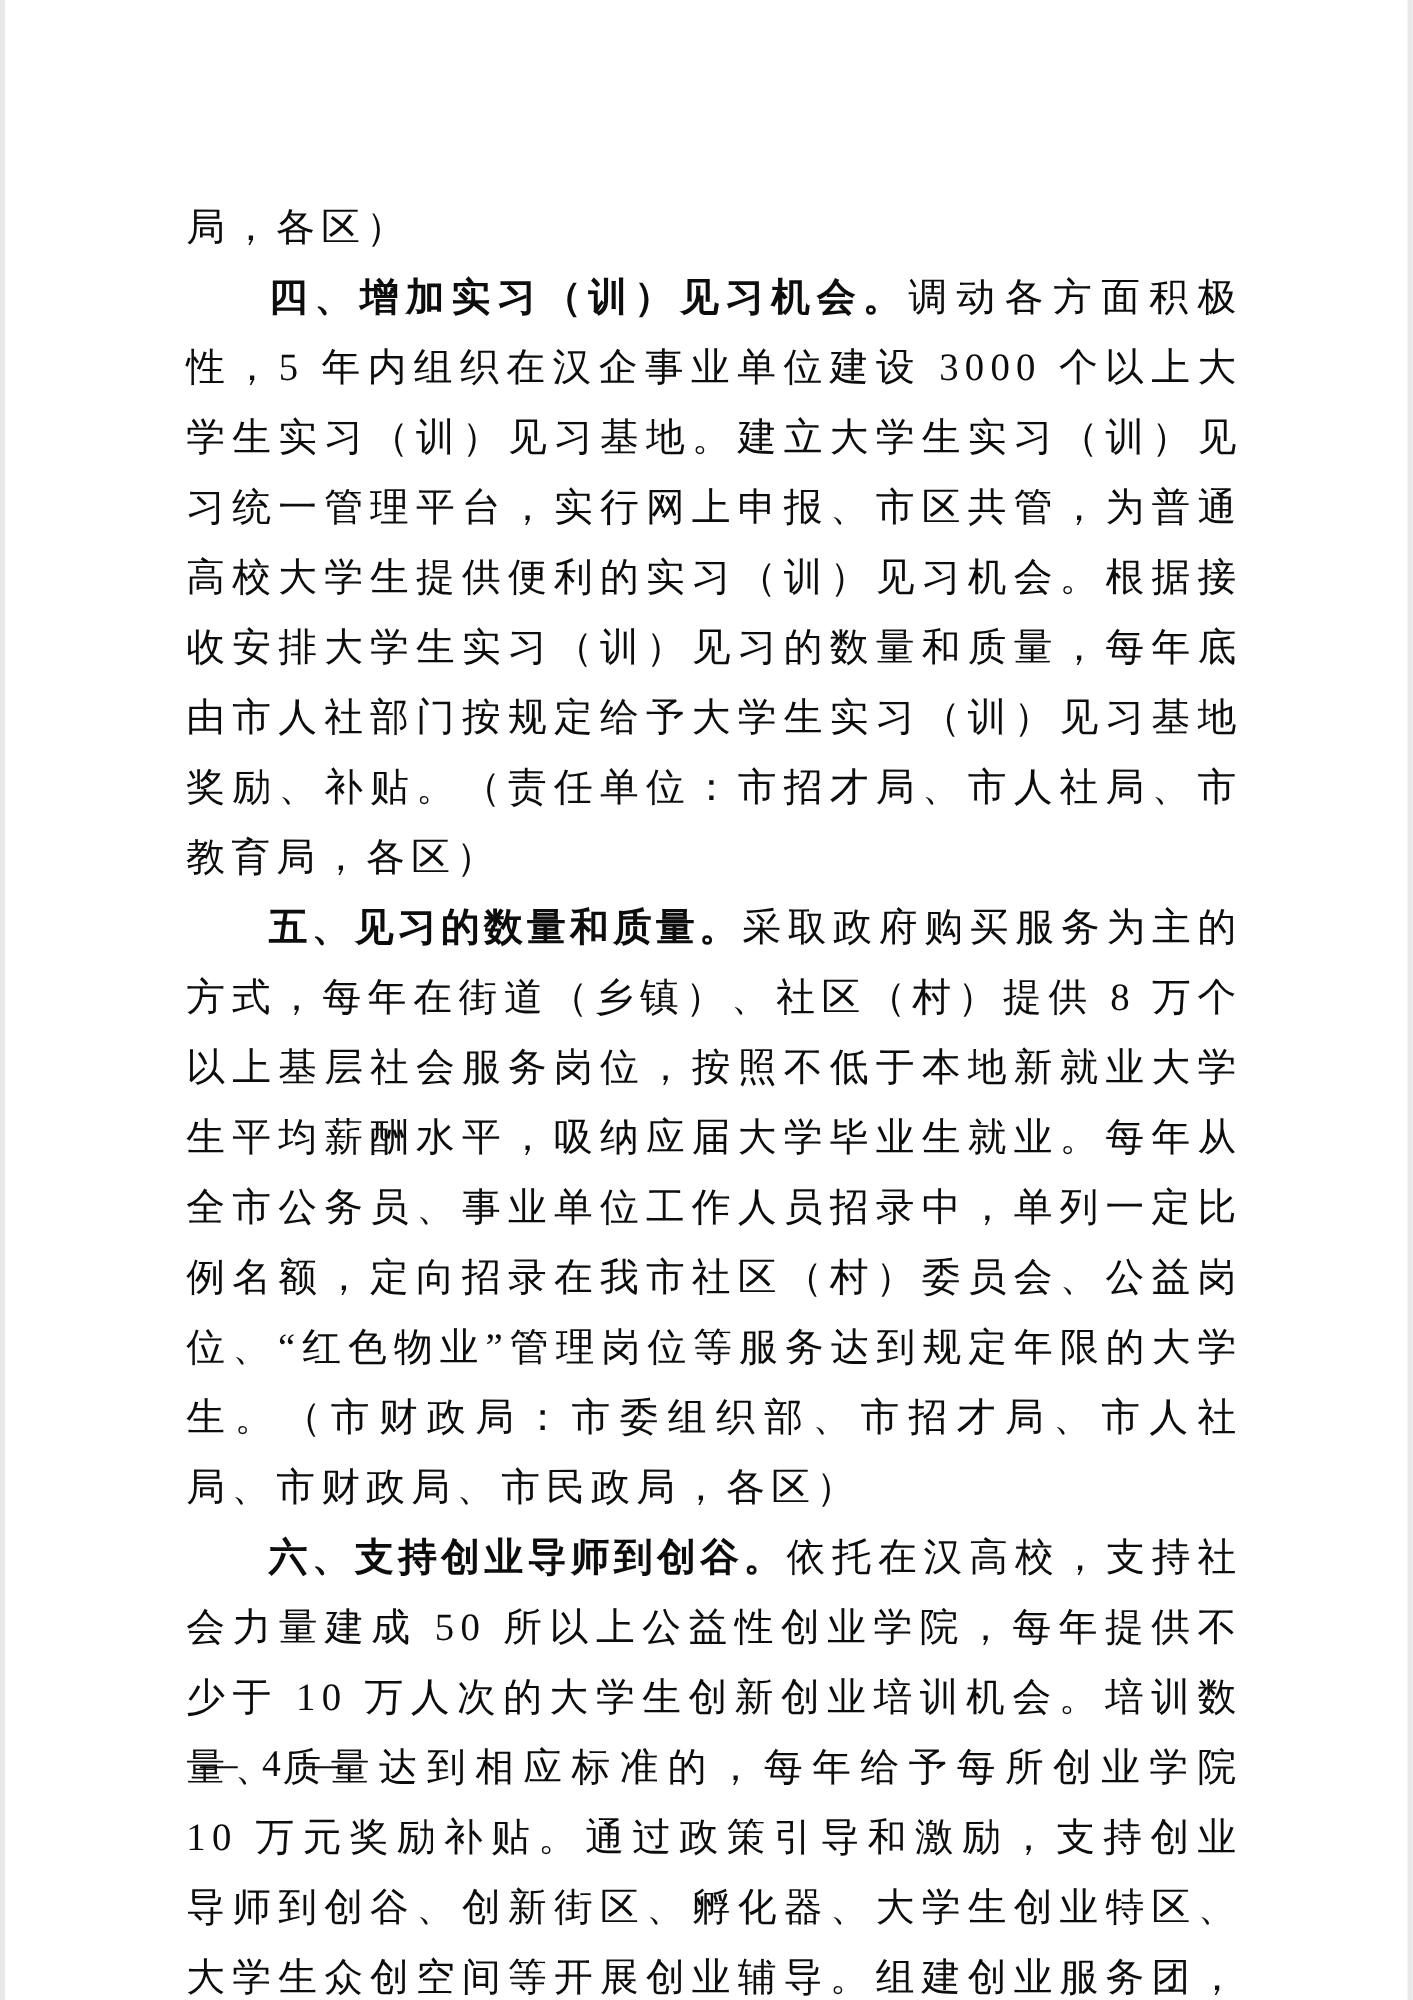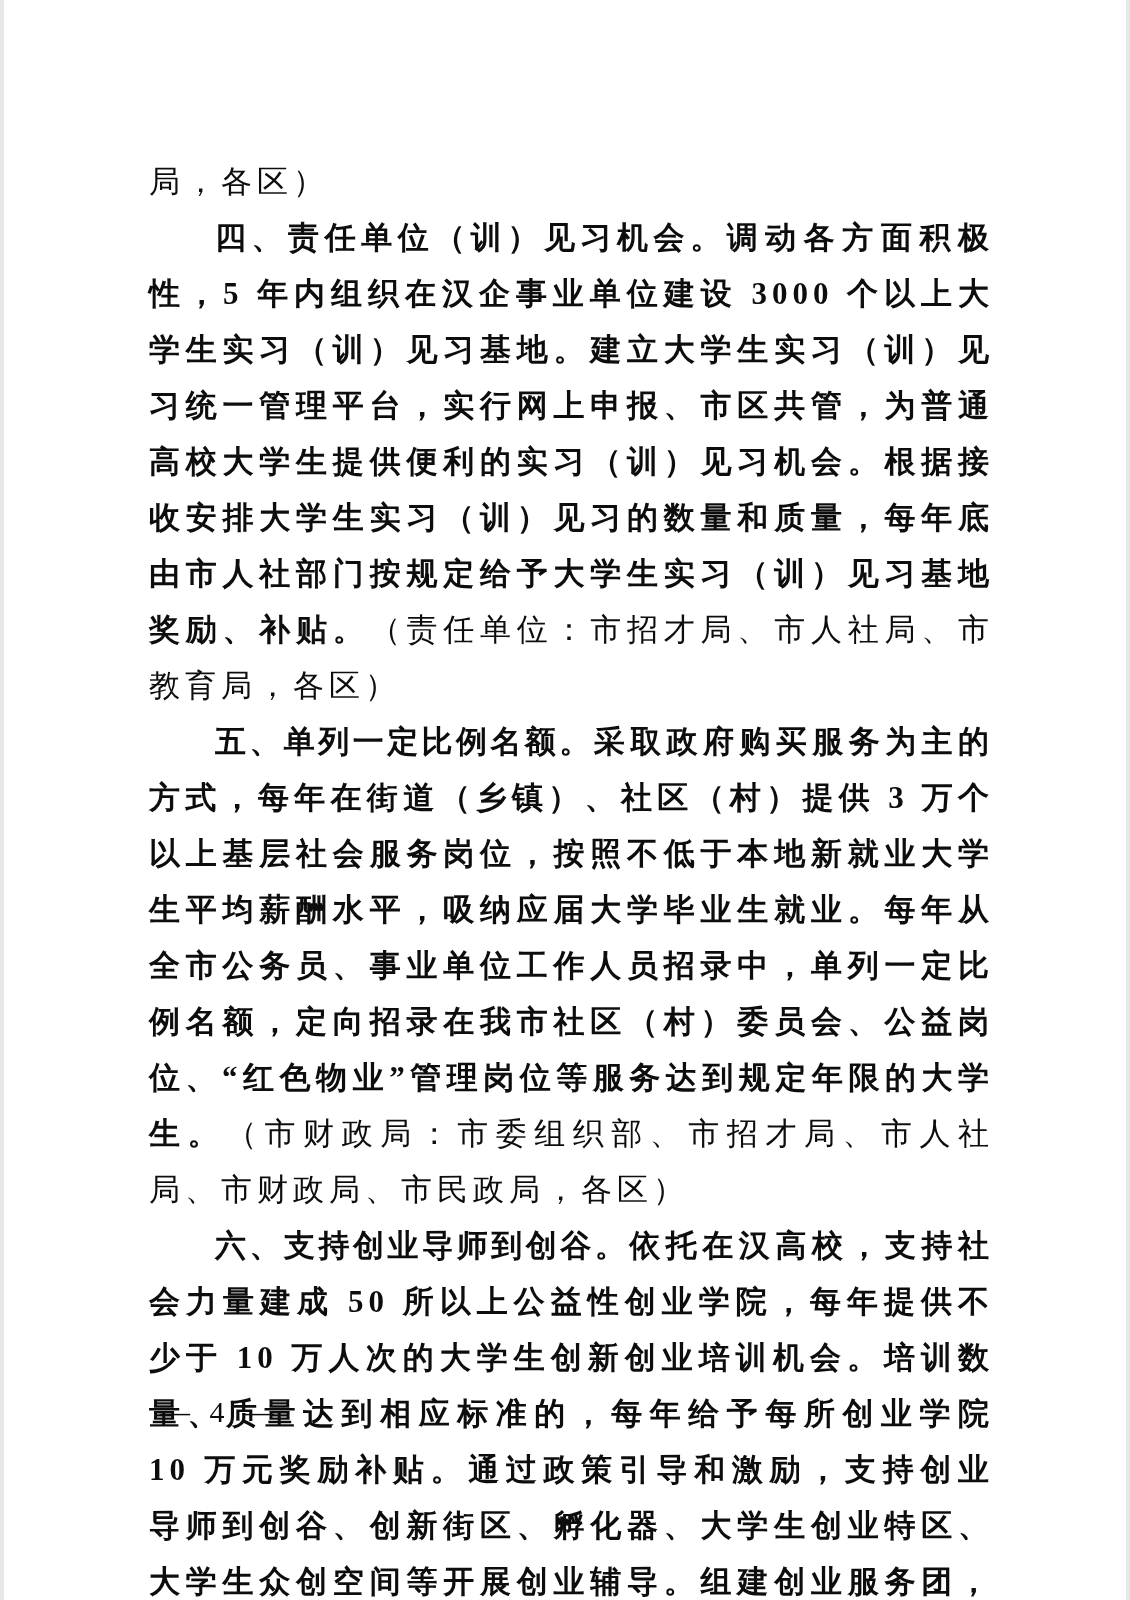--- a/index.html
+++ b/index.html
@@ -33,21 +33,21 @@
   }
   p.para.indent {
     text-indent: 66px;
   }
   .seg-bold {
     font-family: "Liberation Sans", "DejaVu Sans", sans-serif;
     font-weight: 700;
     letter-spacing: 3px;
   }
   .seg-body {
-    font-weight: 700;
+    font-weight: 400;
   }
   .seg-kaiti {
     font-family: "Liberation Serif", "DejaVu Serif", serif;
     font-weight: 400;
   }
   .footer {
     position: absolute;
     left: 156px;
     top: 1392px;
     font-size: 30px;
@@ -57,18 +57,18 @@
     color: #0d0d0d;
     white-space: nowrap;
   }
 </style>
 </head>
 <body>
 
 <div class="page">
   <div class="doc-body">
       <p class="para"><span class="seg-kaiti">局，各区）</span></p>
-      <p class="para indent"><span class="seg-bold">四、责任单位（训）见习机会。</span><span class="seg-body">调动各方面积极性，5 年内组织在汉企事业单位建设 3000 个以上大学生实习（训）见习基地。建立大学生实习（训）见习统一管理平台，实行网上申报、市区共管，为普通高校大学生提供便利的实习（训）见习机会。根据接收安排大学生实习（训）见习的数量和质量，每年底由市人社部门按规定给予大学生实习（训）见习基地奖励、补贴。</span><span class="seg-kaiti">（责任单位：市招才局、市人社局、市教育局，各区）</span></p>
-      <p class="para indent"><span class="seg-bold">五、单列一定比例名额。</span><span class="seg-body">采取政府购买服务为主的方式，每年在街道（乡镇）、社区（村）提供 3 万个以上基层社会服务岗位，按照不低于本地新就业大学生平均薪酬水平，吸纳应届大学毕业生就业。每年从全市公务员、事业单位工作人员招录中，单列一定比例名额，定向招录在我市社区（村）委员会、公益岗位、“红色物业”管理岗位等服务达到规定年限的大学生。</span><span class="seg-kaiti">（市财政局：市委组织部、市招才局、市人社局、市财政局、市民政局，各区）</span></p>
+      <p class="para indent"><span class="seg-bold">四、增加实习（训）见习机会。</span><span class="seg-body">调动各方面积极性，5 年内组织在汉企事业单位建设 3000 个以上大学生实习（训）见习基地。建立大学生实习（训）见习统一管理平台，实行网上申报、市区共管，为普通高校大学生提供便利的实习（训）见习机会。根据接收安排大学生实习（训）见习的数量和质量，每年底由市人社部门按规定给予大学生实习（训）见习基地奖励、补贴。</span><span class="seg-kaiti">（责任单位：市招才局、市人社局、市教育局，各区）</span></p>
+      <p class="para indent"><span class="seg-bold">五、见习的数量和质量。</span><span class="seg-body">采取政府购买服务为主的方式，每年在街道（乡镇）、社区（村）提供 8 万个以上基层社会服务岗位，按照不低于本地新就业大学生平均薪酬水平，吸纳应届大学毕业生就业。每年从全市公务员、事业单位工作人员招录中，单列一定比例名额，定向招录在我市社区（村）委员会、公益岗位、“红色物业”管理岗位等服务达到规定年限的大学生。</span><span class="seg-kaiti">（市财政局：市委组织部、市招才局、市人社局、市财政局、市民政局，各区）</span></p>
       <p class="para indent"><span class="seg-bold">六、支持创业导师到创谷。</span><span class="seg-body">依托在汉高校，支持社会力量建成 50 所以上公益性创业学院，每年提供不少于 10 万人次的大学生创新创业培训机会。培训数量、质量达到相应标准的，每年给予每所创业学院 10 万元奖励补贴。通过政策引导和激励，支持创业导师到创谷、创新街区、孵化器、大学生创业特区、大学生众创空间等开展创业辅导。组建创业服务团，通过政府购买服务方</span></p>
     </div>
   <div class="footer">— 4 —</div>
 </div>
 
 </body></html>

